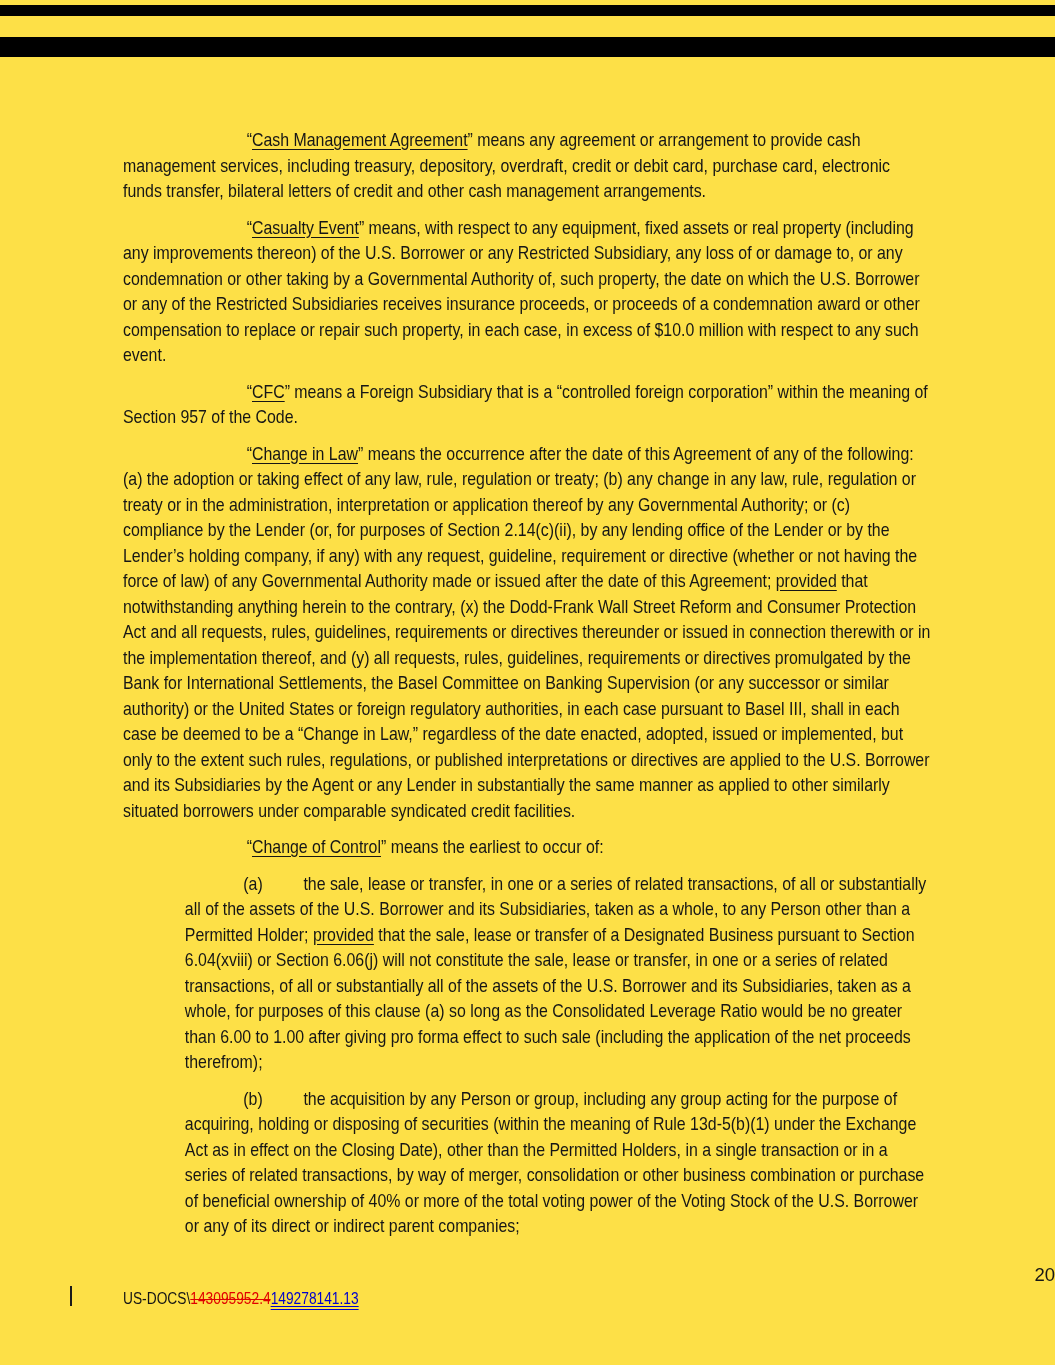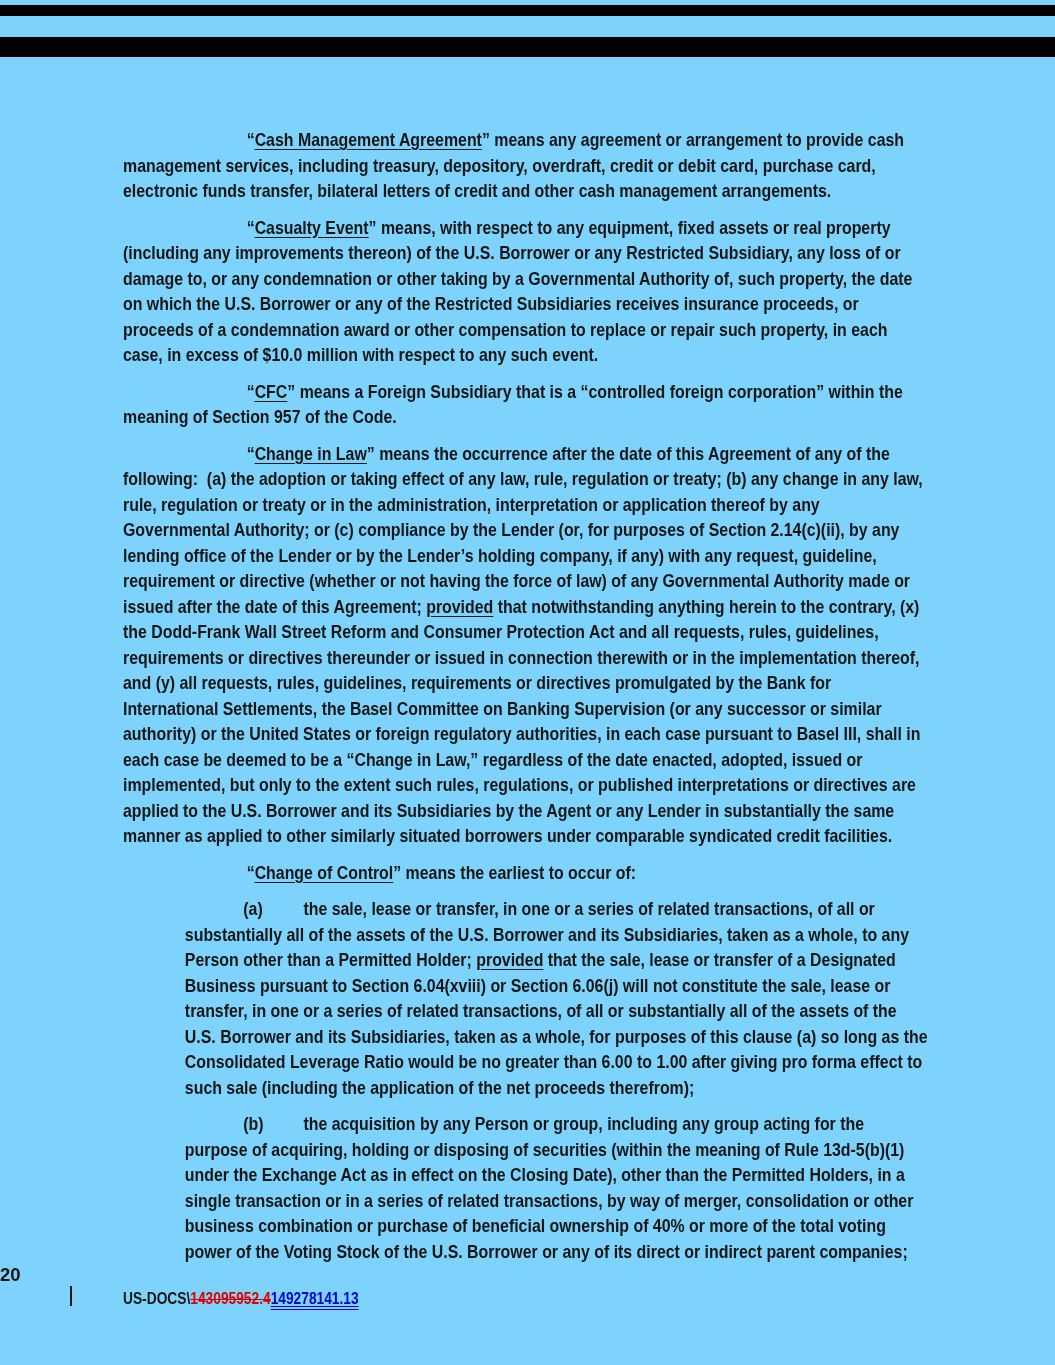--- a/index.html
+++ b/index.html
@@ -1,24 +1,23 @@
 <!DOCTYPE html>
 <html style="--color-text: #161616; --color-deleted: #e00000; --color-inserted: #0000cc;"><head>
 <meta charset="utf-8">
 <style>
   html, body { margin: 0; padding: 0; background: #ffffff; }
   .page {
     position: relative;
     width: 1055px;
     height: 1365px;
-    background: #7dd3fc;
+    background: #fde047;
     overflow: hidden;
     font-family: "Liberation Sans", "DejaVu Sans", sans-serif;
     color: var(--color-text, #161616);
-    font-weight: bold;
   }
   .scan-bar { position: absolute; left: 0; width: 100%; background: #000; }
   .scan-bar.bar-1 { top: 5px;  height: 11px; }
   .scan-bar.bar-2 { top: 37px; height: 20px; }
 
   .content {
     position: absolute;
     left: 123px;
     top: 127px;
     width: 940px;
@@ -61,21 +60,21 @@
     color: var(--color-inserted, #0000cc);
     text-decoration-line: underline;
     text-decoration-style: double;
     text-underline-offset: 2px;
   }
   .page-num {
     position: absolute;
     left: 0;
     top: 1264px;
     width: 100%;
-    text-align: left;
+    text-align: right;
     font-size: 18.5px;
     line-height: 22px;
   }
 </style>
 </head>
 <body>
 
 <div class="page">
   <div class="scan-bar bar-1"></div>
   <div class="scan-bar bar-2"></div>

